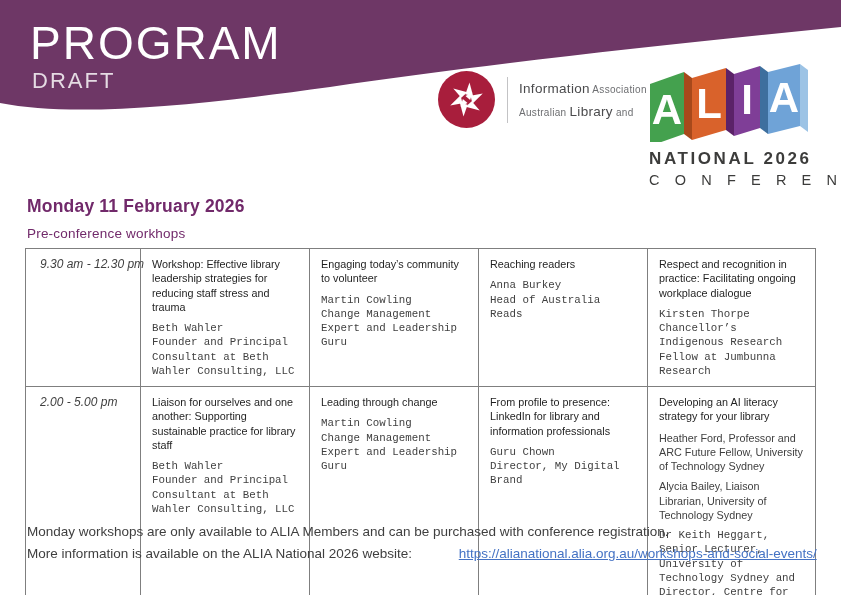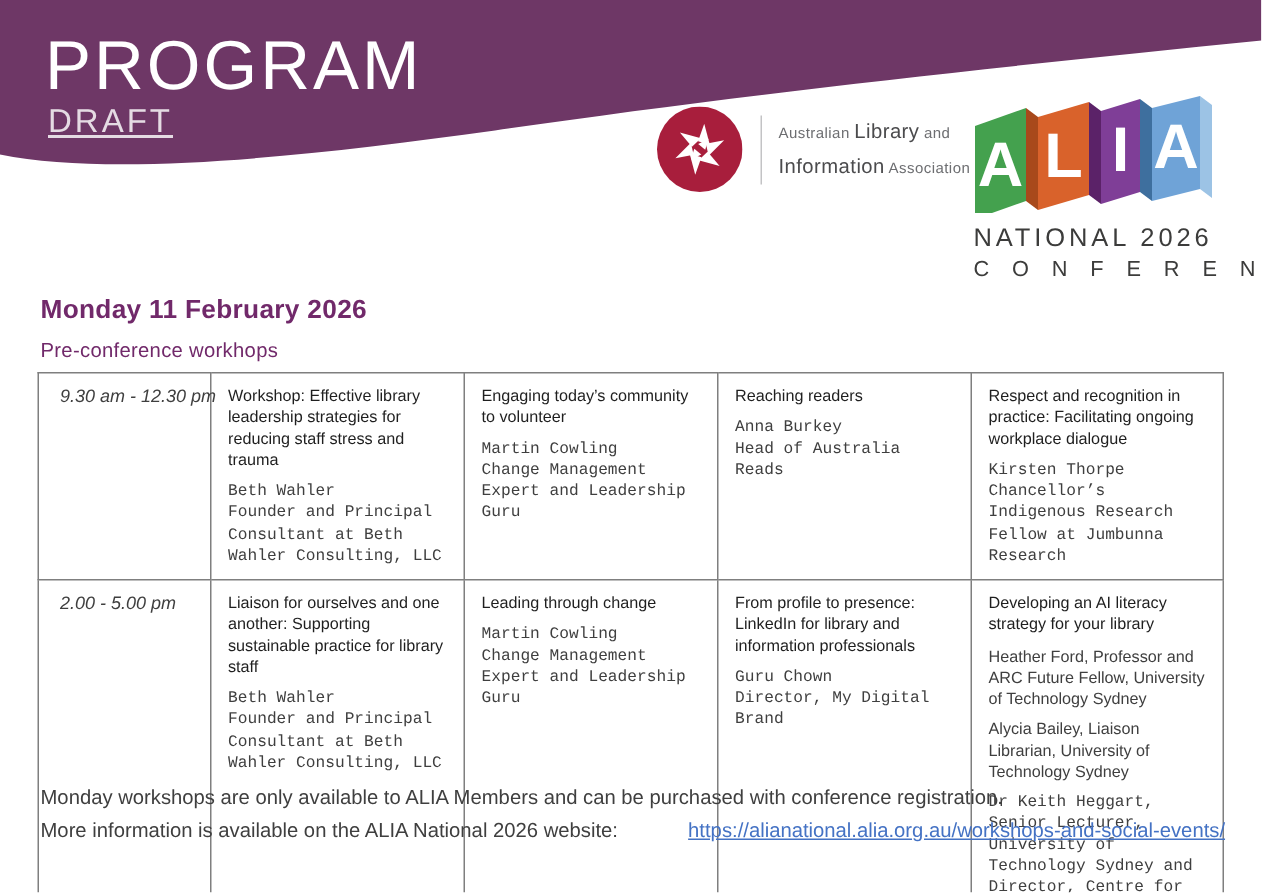--- a/index.html
+++ b/index.html
@@ -21,35 +21,35 @@
   *{margin:0;padding:0;box-sizing:border-box;}
   html,body{background:#fff;}
   body{font-family:"Liberation Sans", sans-serif;}
   .page{position:relative;width:841px;height:595px;background:#fff;overflow:hidden;margin:0 auto;}
 
   
   .banner-svg{position:absolute;left:0;top:0;width:841px;height:125px;display:block;}
   .banner-shape{fill:var(--banner-purple);}
   .banner-text{position:absolute;left:30px;top:20px;color:#fff;}
   .banner-title{font-size:46px;font-weight:400;letter-spacing:2px;line-height:1.0;}
-  .banner-subtitle{font-size:22px;font-weight:400;letter-spacing:2px;color:rgba(255,255,255,0.82);margin-top:2px;margin-left:2px;text-decoration:underline;}
+  .banner-subtitle{font-size:22px;font-weight:400;letter-spacing:2px;color:rgba(255,255,255,0.82);margin-top:2px;margin-left:2px;}
 
   
   .assoc-logo{position:absolute;left:438px;top:71px;display:flex;align-items:center;}
   .assoc-circle{width:57px;height:57px;flex:0 0 auto;}
   .assoc-divider{width:1px;height:46px;background:#c3c3c5;margin:0 11px 0 12px;}
   .assoc-text{line-height:1.4;letter-spacing:0.3px;white-space:nowrap;}
   .assoc-small{font-size:10px;color:#6d6e71;}
   .assoc-big{font-size:13.5px;color:#4b4b4d;}
 
   
   .conf-logo{position:absolute;left:649px;top:64px;width:168px;}
   .conf-ribbon{width:168px;height:78px;display:block;}
   .ribbon-letter{fill:#fff;font-family:"Liberation Sans",sans-serif;font-weight:bold;font-size:42px;}
-  .conf-line1{margin-top:7px;font-size:17px;font-weight:normal;letter-spacing:2.6px;color:var(--conf-text-gray);white-space:nowrap;}
+  .conf-line1{margin-top:7px;font-size:17px;font-weight:bold;letter-spacing:2.6px;color:var(--conf-text-gray);white-space:nowrap;}
   .conf-line2{margin-top:3px;font-size:14.5px;font-weight:400;letter-spacing:5.6px;color:var(--conf-text-gray);white-space:nowrap;}
 
   
   .date-heading{position:absolute;left:27px;top:196px;font-size:17.5px;font-weight:bold;color:var(--heading-purple);letter-spacing:0.2px;}
   .sub-heading{position:absolute;left:27px;top:226px;font-size:13.5px;color:var(--heading-purple);letter-spacing:0.2px;}
 
   
   .workshops-table{position:absolute;left:25px;top:248px;width:790px;border-collapse:collapse;table-layout:fixed;}
   .workshops-table td{border:1px solid #7f7f7f;vertical-align:top;padding:8px 10px 8px 11px;}
   .time-cell{font-size:12px;color:var(--body-text);padding-left:14px !important;white-space:nowrap;font-style:italic;}
@@ -85,22 +85,22 @@
         <polygon points="0,-17 6,-4 -2,-5" transform="rotate(130)"></polygon>
         <polygon points="0,-17 6,-4 -2,-5" transform="rotate(190)"></polygon>
         <polygon points="0,-17 6,-4 -2,-5" transform="rotate(250)"></polygon>
         <polygon points="0,-17 6,-4 -2,-5" transform="rotate(310)"></polygon>
         <polygon points="0,-9 3,-2 -3,-2" transform="rotate(40)"></polygon>
         <polygon points="0,-9 3,-2 -3,-2" transform="rotate(220)"></polygon>
       </g>
     </svg>
     <div class="assoc-divider"></div>
     <div class="assoc-text">
+      <div><span class="assoc-big">Information</span><span class="assoc-small"> Association</span></div>
       <div><span class="assoc-small">Australian </span><span class="assoc-big">Library</span><span class="assoc-small"> and</span></div>
-      <div><span class="assoc-big">Information</span><span class="assoc-small"> Association</span></div>
     </div>
   </div>
 
   <div class="conf-logo">
     <svg class="conf-ribbon" viewBox="0 0 168 78" aria-hidden="true">
       <polygon points="1,20 35,8 35,70 1,82" fill="var(--ribbon-green)"></polygon>
       <polygon points="35,8 43,14 43,76 35,70" fill="var(--ribbon-fold-orange)"></polygon>
       <polygon points="43,14 77,4 77,66 43,76" fill="var(--ribbon-orange)"></polygon>
       <polygon points="77,4 85,10 85,72 77,66" fill="var(--ribbon-fold-purple)"></polygon>
       <polygon points="85,10 111,2 111,64 85,72" fill="var(--ribbon-purple)"></polygon>

